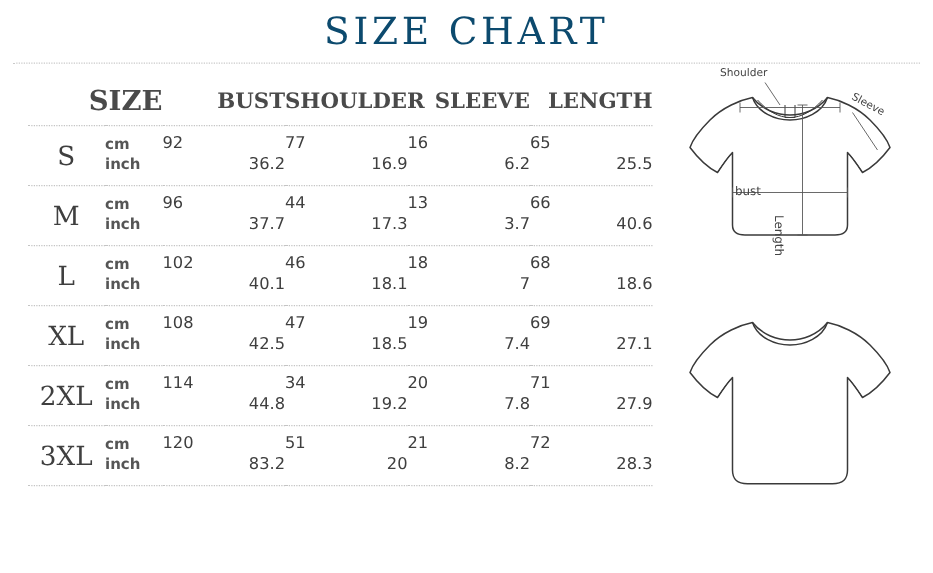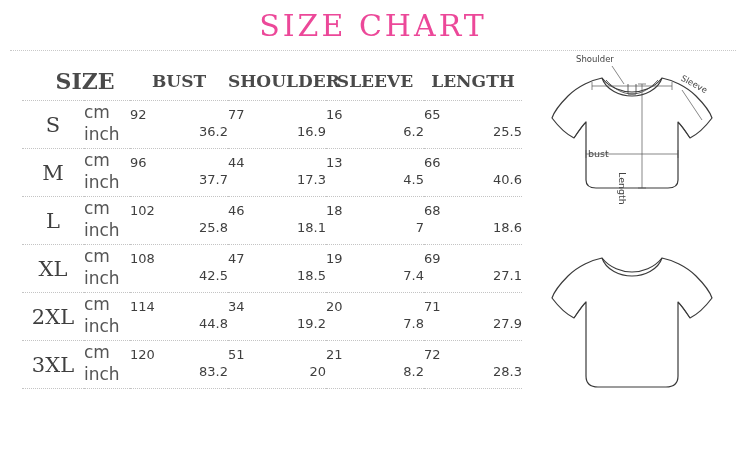--- a/index.html
+++ b/index.html
@@ -21,21 +21,21 @@
     height: 458px;
   }
   .title {
     position: absolute;
     top: 8px;
     left: 0;
     width: 746px;
     text-align: center;
     font-size: 30px;
     letter-spacing: 3px;
-    color: #ec4899;
+    color: #0c4a6e;
     font-family: "DejaVu Serif", serif;
   }
   .title-rule {
     position: absolute;
     top: 50px;
     left: 10px;
     width: 726px;
     height: 1px;
     border-top: 1px dotted #c9c9c9;
   }
@@ -54,43 +54,44 @@
   }
   table.size-table td, table.size-table th {
     padding: 0;
     vertical-align: middle;
   }
   .hdr-row th {
     height: 38px;
     font-size: 17px;
     font-weight: bold;
     color: #4a4a4a;
-    text-align: center;
+    text-align: right;
     font-family: "DejaVu Serif", serif;
     border-bottom: 1px dotted #c4c4c4;
   }
   .hdr-size {
     font-size: 22px !important;
     padding-left: 18px !important;
   }
   .col-size  { width: 62px; }
   .col-unit  { width: 46px; }
   .col-val   { width: 98px; }
 
   .size-cell {
     font-size: 21px;
     color: #3f3f3f;
     text-align: center;
     font-family: "DejaVu Serif", serif;
     border-bottom: 1px dotted #c4c4c4;
   }
   .unit-cell {
-    font-size: 17px;
+    font-size: 12px;
     color: #555;
     padding-left: 4px;
+    font-weight: bold;
   }
   .val-cell {
     font-size: 13px;
     color: #3f3f3f;
     padding-left: 4px;
   }
   tr.cm-row td.unit-cell,
   tr.cm-row td.val-cell { height: 21px; vertical-align: bottom; padding-bottom: 1px; }
   tr.inch-row td.unit-cell,
   tr.inch-row td.val-cell {
@@ -168,35 +169,35 @@
         <td class="unit-cell">cm</td>
         <td class="val-cell">96</td>
         <td class="val-cell">44</td>
         <td class="val-cell">13</td>
         <td class="val-cell">66</td>
       </tr>
       <tr class="inch-row">
         <td class="unit-cell">inch</td>
         <td class="val-cell">37.7</td>
         <td class="val-cell">17.3</td>
-        <td class="val-cell">4.5</td>
+        <td class="val-cell">3.7</td>
         <td class="val-cell">40.6</td>
       </tr>
 
       <tr class="cm-row">
         <td class="size-cell" rowspan="2">L</td>
         <td class="unit-cell">cm</td>
         <td class="val-cell">102</td>
         <td class="val-cell">46</td>
         <td class="val-cell">18</td>
         <td class="val-cell">68</td>
       </tr>
       <tr class="inch-row">
         <td class="unit-cell">inch</td>
-        <td class="val-cell">25.8</td>
+        <td class="val-cell">40.1</td>
         <td class="val-cell">18.1</td>
         <td class="val-cell">7</td>
         <td class="val-cell">18.6</td>
       </tr>
 
       <tr class="cm-row">
         <td class="size-cell" rowspan="2">XL</td>
         <td class="unit-cell">cm</td>
         <td class="val-cell">108</td>
         <td class="val-cell">47</td>

